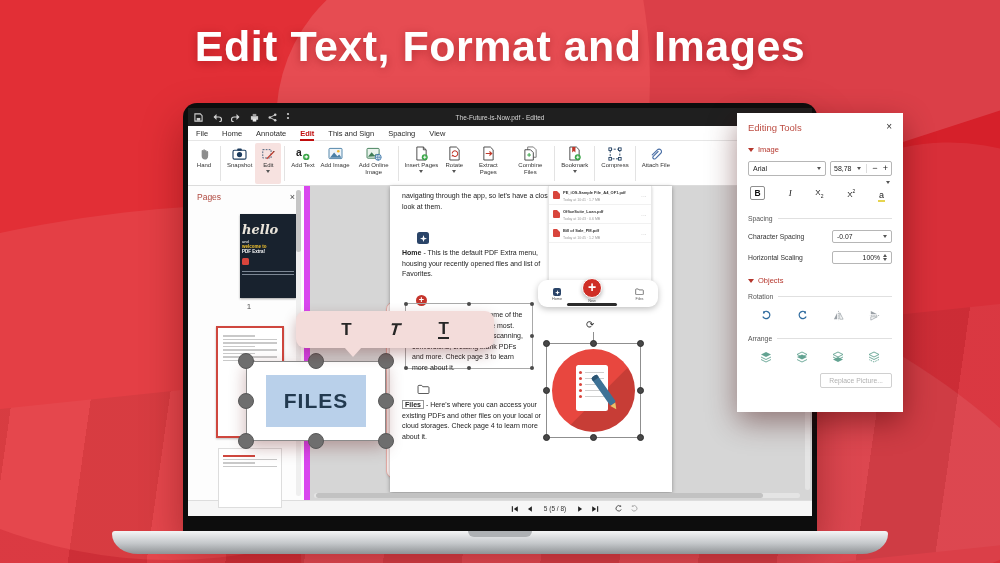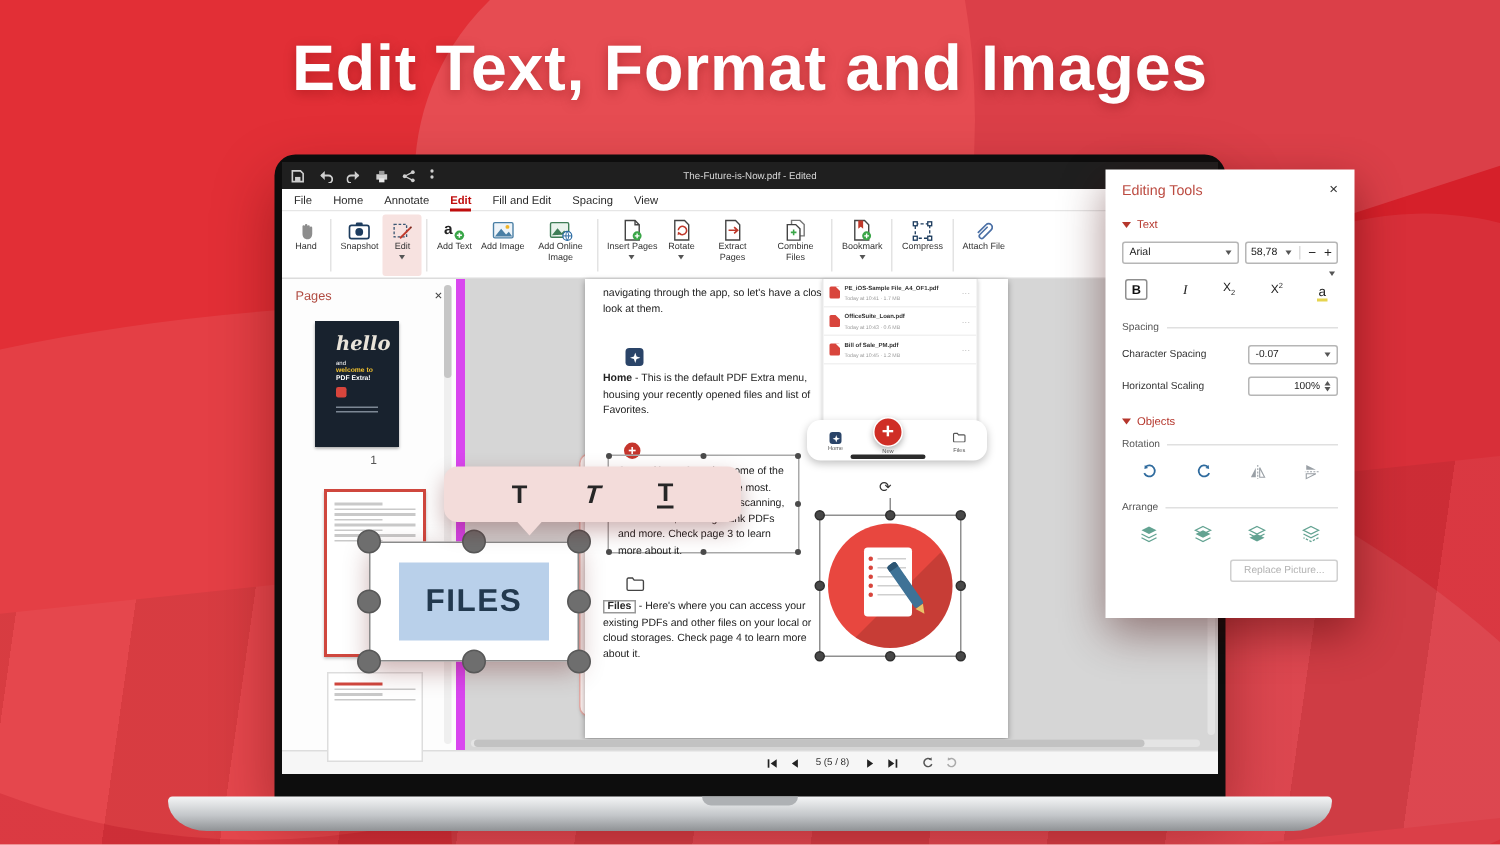--- a/index.html
+++ b/index.html
@@ -50,22 +50,22 @@
   .tsep { width:1px; background:#e3e3e3; margin:3px 3px; }
 
   
   .main { position:relative; height:314px; display:flex; background:#d6d6d6; }
 
   
   .pages-panel { position:relative; width:122px; background:#fdfdfd; border-right:6px solid #d946ef; }
   .pages-head { display:flex; justify-content:space-between; align-items:center; padding:6px 9px 2px; }
   .pages-title { color:#b04a40; font-size:8.5px; }
   .panel-close { font-size:9px; color:#444; line-height:1; }
-  .thumb1 { position:absolute; left:22px; top:28px; width:56px; height:84px; background:#18222e; box-shadow:0 1px 2px rgba(0,0,0,.35);
-    padding:8px 14px; color:#fff; }
+  .thumb1 { position:absolute; left:52px; top:28px; width:56px; height:84px; background:#18222e; box-shadow:0 1px 2px rgba(0,0,0,.35);
+    padding:8px 2px; color:#fff; }
   .thumb1 .hello { font-family:"DejaVu Serif",serif; font-style:italic; font-weight:700; font-size:13px; color:#e9e4da; }
   .thumb1 .and { font-size:4px; margin-top:2px; }
   .thumb1 .welcome { font-size:4.5px; font-weight:700; color:#f2c22e; }
   .thumb1 .extra { font-size:4.5px; font-weight:700; color:#fff; }
   .thumb1 .mini-logo { width:7px; height:7px; background:#d8453c; border-radius:1.5px; margin-top:4px; }
   .thumb1 .mini-line { height:1px; background:#7c8794; margin-top:2px; }
   .page-num { position:absolute; left:0; top:116px; width:122px; text-align:center; font-size:8px; color:#555; }
   .thumb2 { position:absolute; left:28px; top:140px; width:68px; height:112px; background:#fff; border:2px solid #cf473e; box-shadow:0 1px 2px rgba(0,0,0,.25); padding:5px; }
   .thumb3 { position:absolute; left:30px; top:262px; width:64px; height:60px; background:#fff; border:1px solid #ddd; padding:4px; }
   .ph-line { height:1.5px; background:#c9c9c9; margin:2px 0; }
@@ -246,21 +246,21 @@
             </span>
         </div>
         <div class="win-title">The-Future-is-Now.pdf - Edited</div>
       </div>
 
       <div class="menubar">
         <span class="menu-item">File</span>
         <span class="menu-item">Home</span>
         <span class="menu-item">Annotate</span>
         <span class="menu-item active">Edit</span>
-        <span class="menu-item">Fill and Edit</span>
+        <span class="menu-item">This and Sign</span>
         <span class="menu-item">Spacing</span>
         <span class="menu-item">View</span>
       </div>
 
       <div class="toolbar">
         <div class="tbtn">
           <span class="ticon">
               <svg width="13" height="14" viewBox="0 0 16 16">
                 <path d="M4.5 8V4.2a1 1 0 0 1 2 0V3.2a1 1 0 0 1 2 0v1a1 1 0 0 1 2 0v1.2a1 1 0 0 1 2 0V10c0 3-1.6 4.8-4 4.8S4.5 13 4.5 10.5z" fill="#8d8d8d"></path>
               </svg>
@@ -599,21 +599,21 @@
       <div class="base-notch"></div>
     </div>
 
   <div class="et-panel">
     <div class="et-head">
       <span class="et-title">Editing Tools</span>
       <span class="et-close">×</span>
     </div>
     <div class="et-section">
       <span class="tri-expand"></span>
-      <span class="et-section-label">Text</span>
+      <span class="et-section-label">Image</span>
     </div>
     <div class="font-row">
       <div class="ctrl-box font-family-box">
         <span>Arial</span>
           <span class="dd-caret"></span>
       </div>
       <div class="ctrl-box font-size-box">
         <span>58,78</span>
         <span class="dd-caret"></span>
         <span class="vline"></span>

